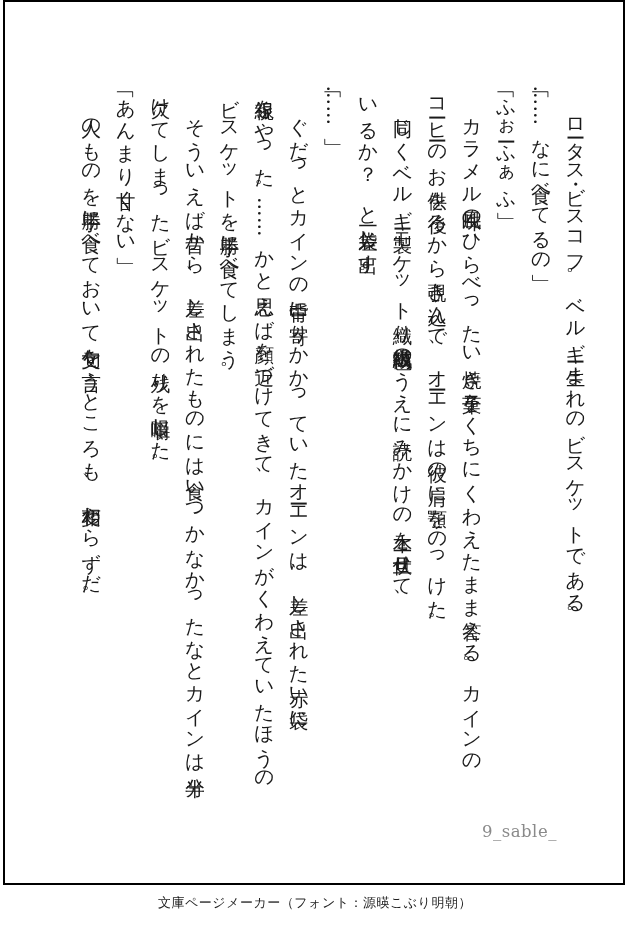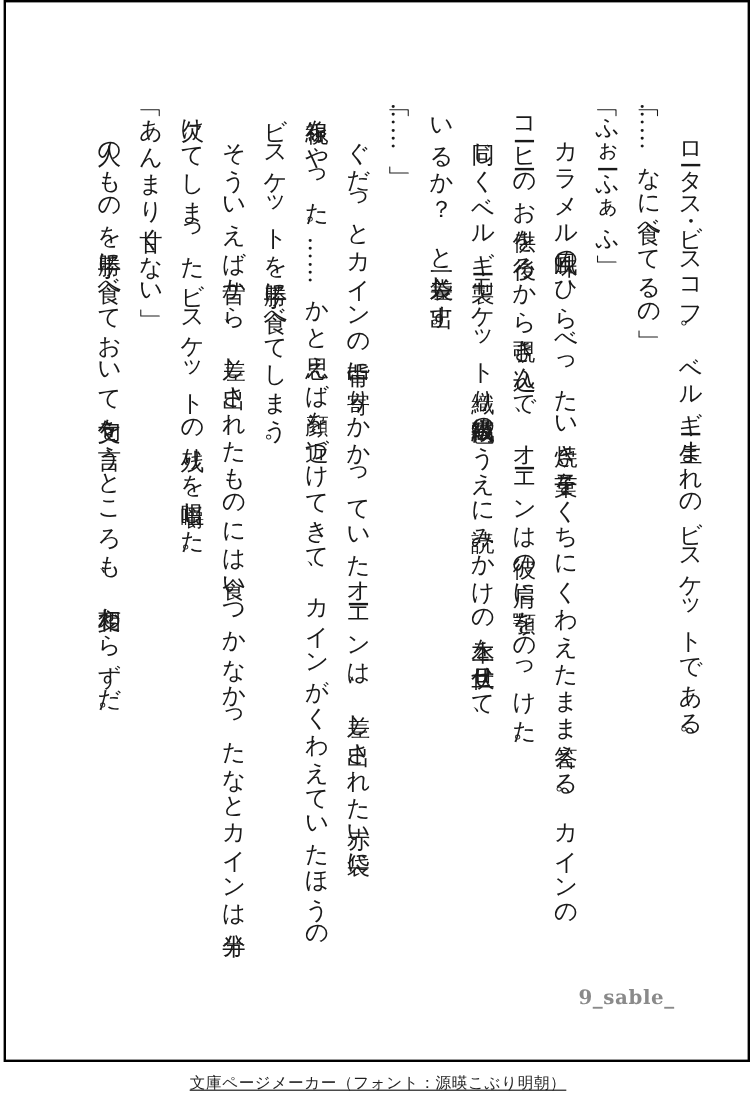--- a/index.html
+++ b/index.html
@@ -41,32 +41,30 @@
   .text-line {
     white-space: nowrap;
   }
   .page-number {
     position: absolute;
     left: 482px;
     top: 822px;
     font-size: 16.5px;
     letter-spacing: 0.5px;
     color: #8a8a8a;
-    font-weight: bold;
   }
   .footer-credit {
     position: absolute;
     top: 894px;
     left: 0;
     width: 630px;
     text-align: center;
     font-size: 13px;
     letter-spacing: 0.5px;
     color: #1f1f1f;
-    text-decoration: underline;
   }
 </style>
 </head>
 <body>
 
 <div class="frame"></div>
 
 <div class="text-block">
   <div class="text-line">　ロータス・ビスコフ。ベルギー生まれのビスケットである。</div>
   <div class="text-line">「……なに食べてるの」</div>

